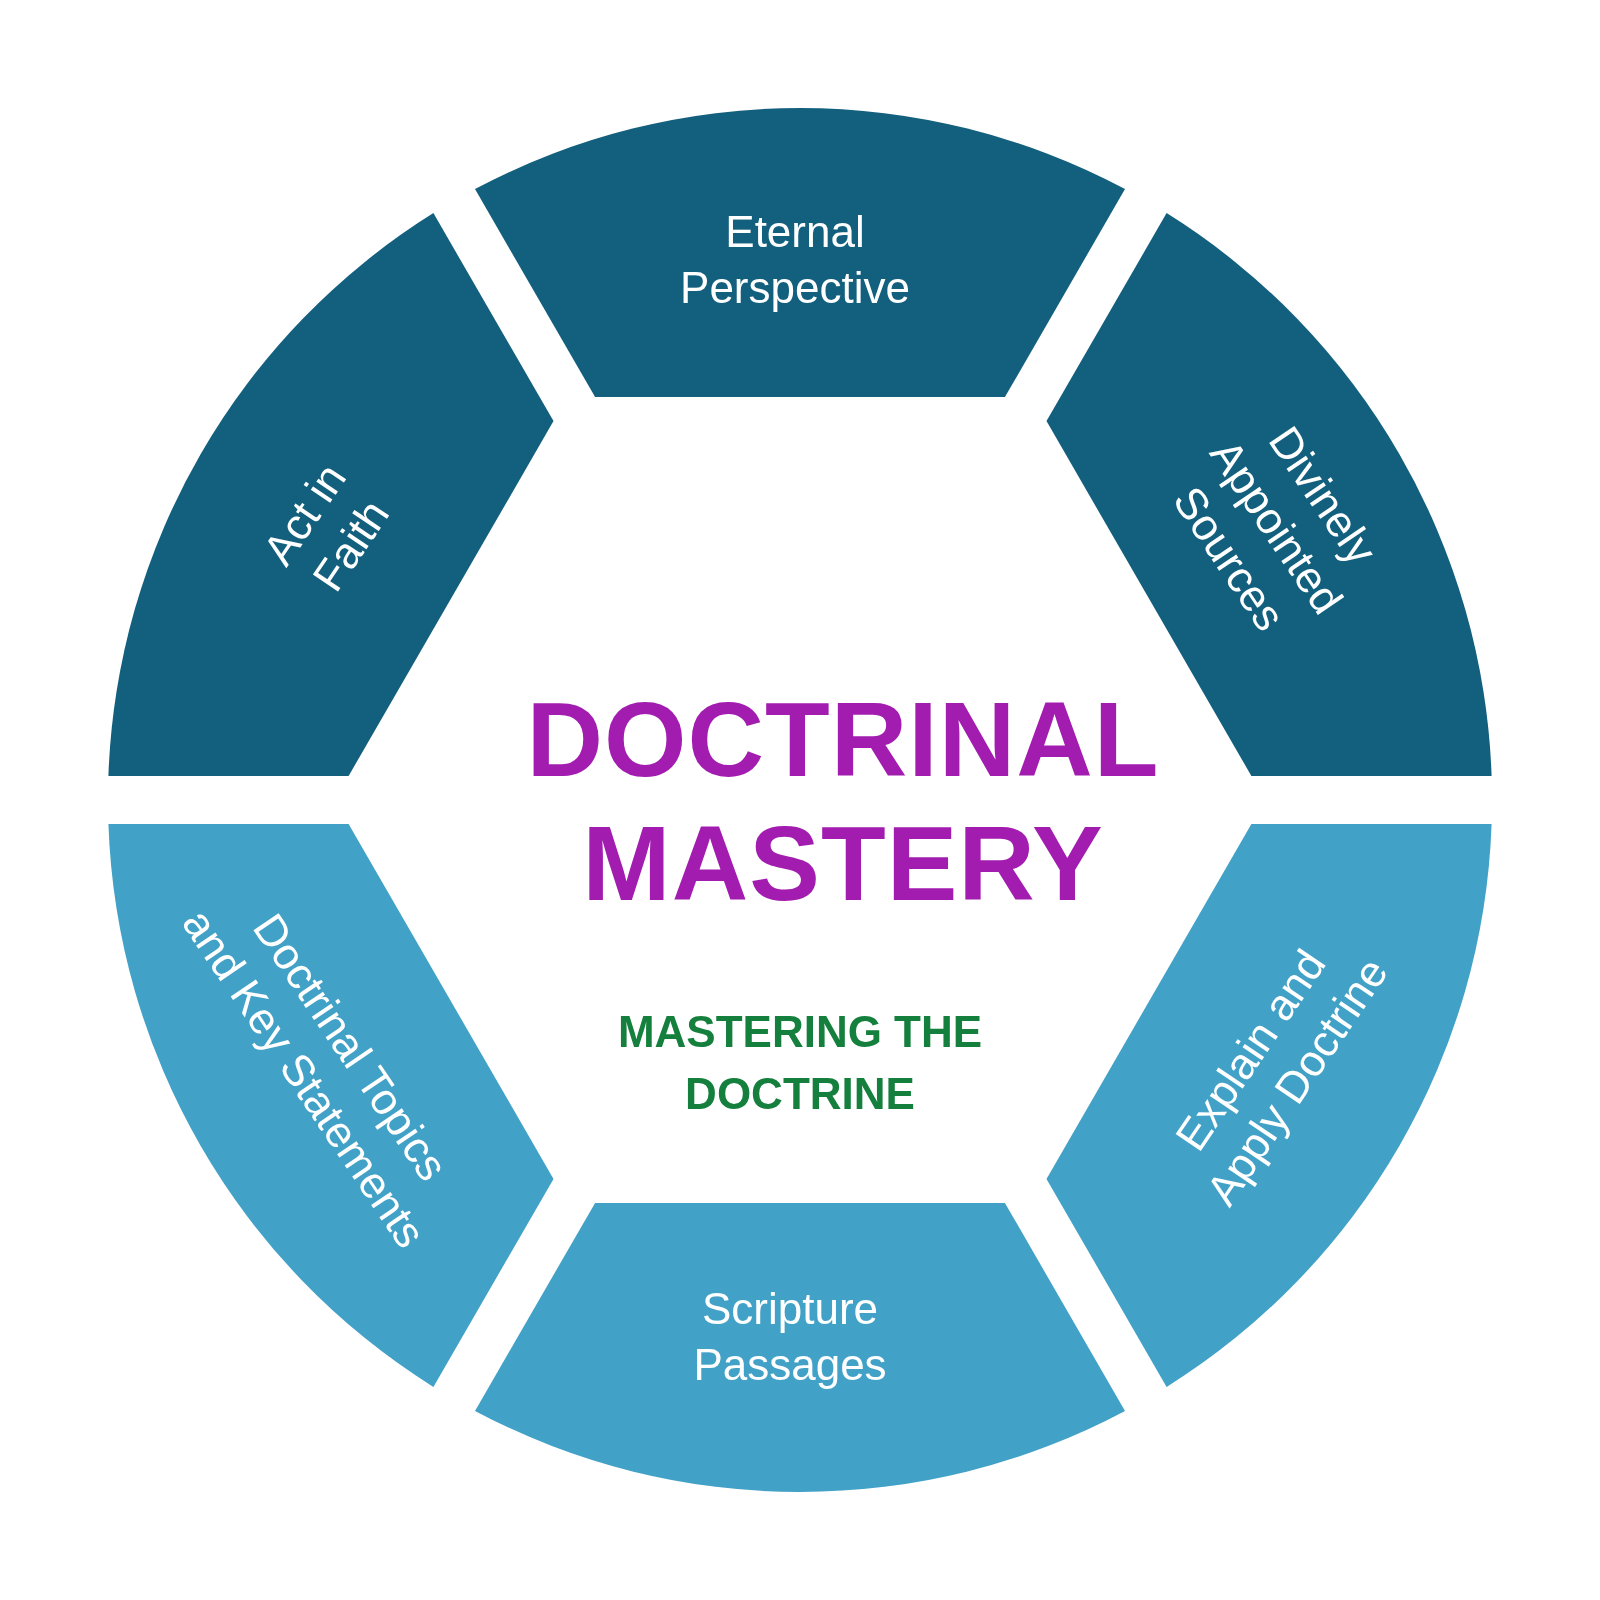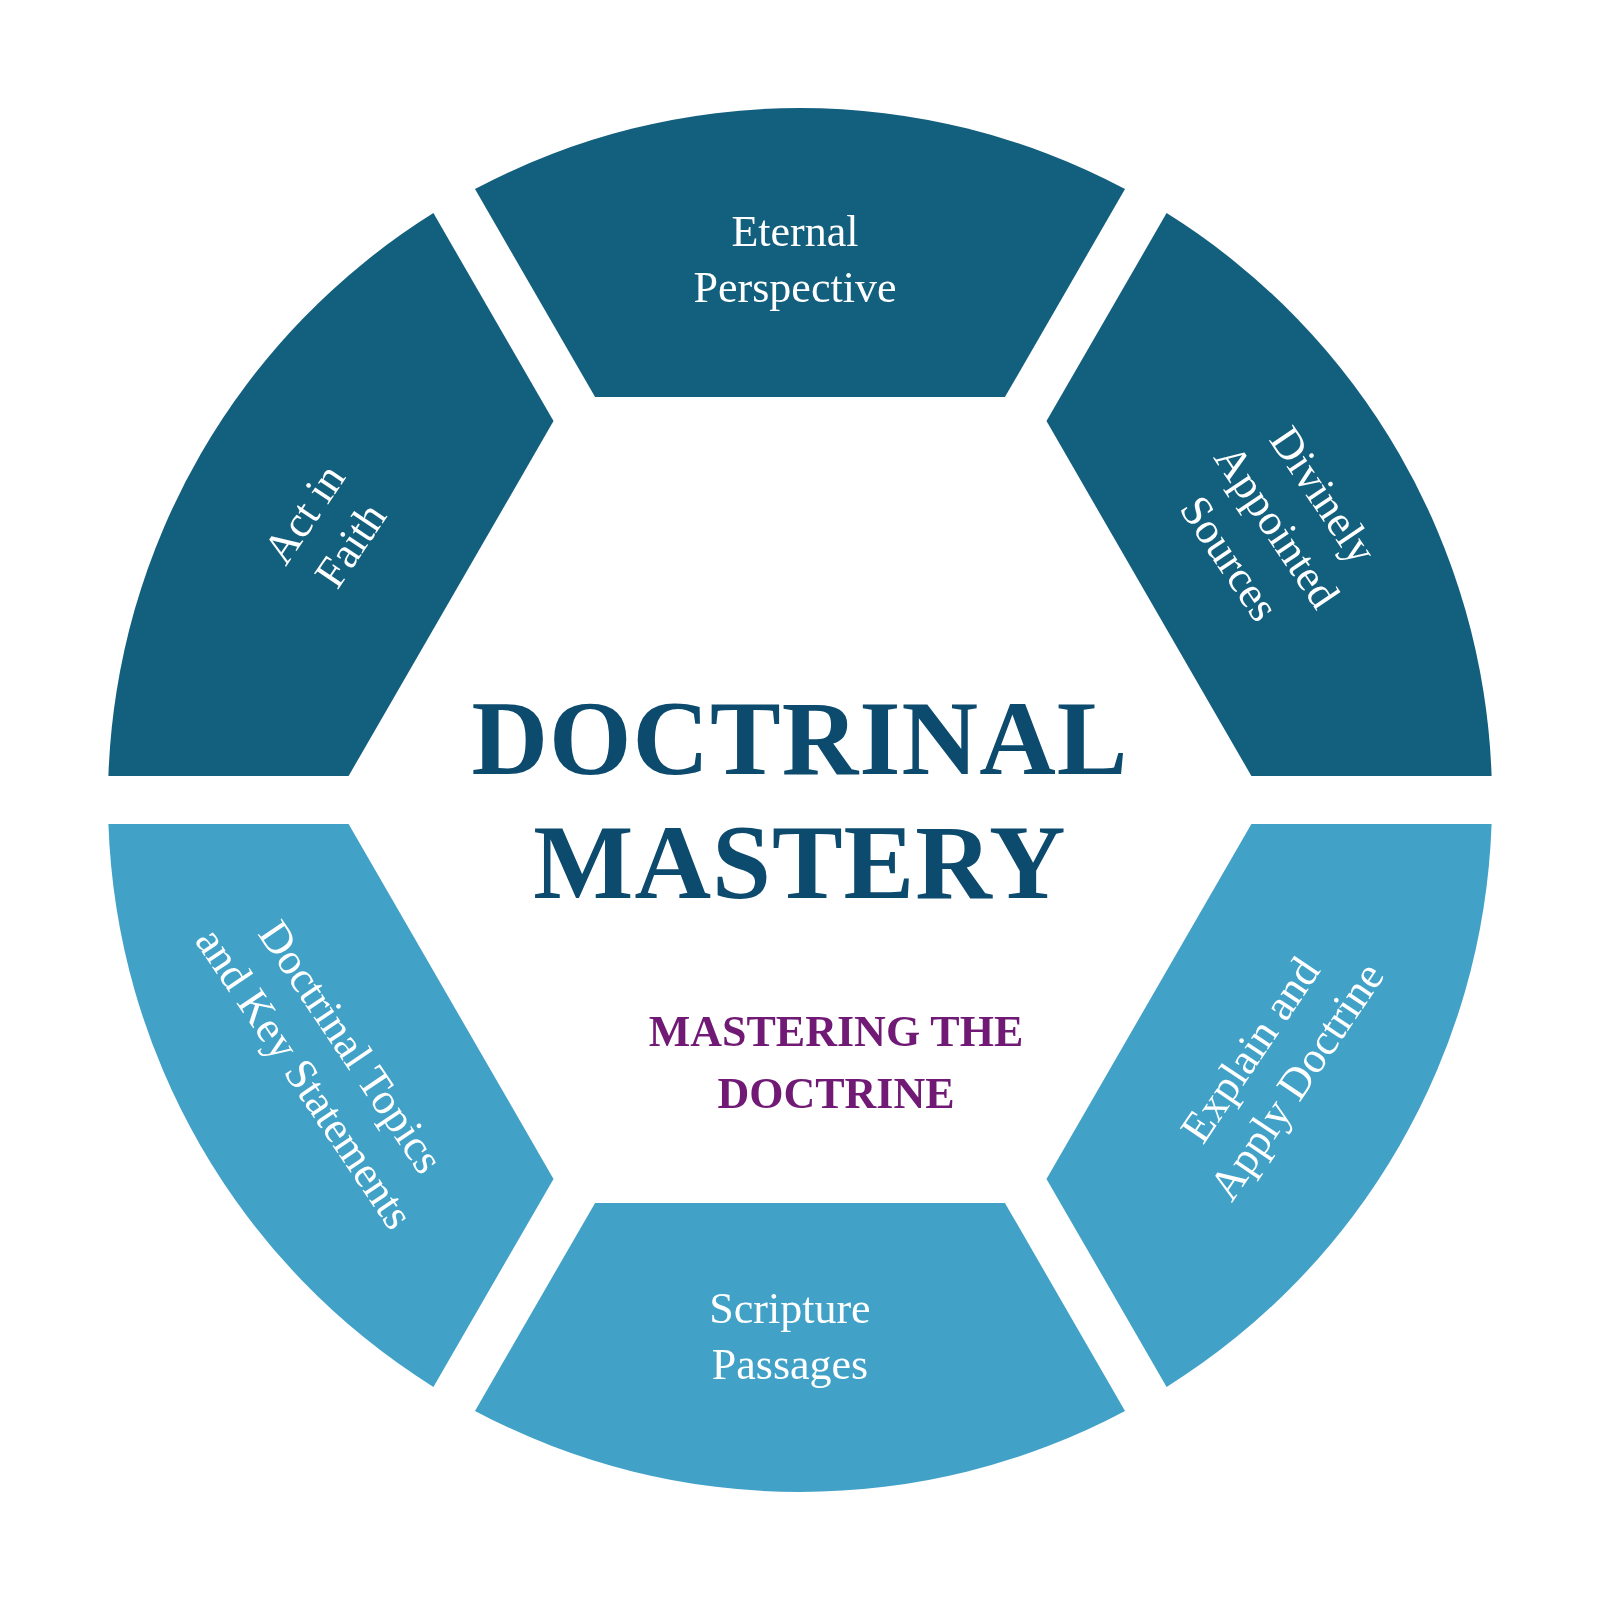--- a/index.html
+++ b/index.html
@@ -6,21 +6,21 @@
     margin: 0;
     padding: 0;
     background: #ffffff;
   }
   .canvas {
     position: relative;
     width: 1600px;
     height: 1600px;
     background: #ffffff;
     overflow: hidden;
-    font-family: Liberation Serif, serif;
+    font-family: Liberation Sans, sans-serif;
   }
   .ring-svg {
     position: absolute;
     left: 0;
     top: 0;
     width: 1600px;
     height: 1600px;
   }
   .label {
     position: absolute;
@@ -42,32 +42,32 @@
 
   .heading-acquiring {
     left: 800px; top: 543px;
     transform: translate(-50%,-50%);
     color: #135f7e;
     font-size: 44px;
     font-weight: 700;
     line-height: 1.38;
   }
   .diagram-title {
-    left: 800px; top: 801px;
+    left: 843px; top: 801px;
     transform: translate(-50%,-50%);
-    color: #0c4a6e;
+    color: #a21caf;
     font-size: 106px;
     font-weight: 700;
     line-height: 1.17;
     letter-spacing: 1px;
   }
   .heading-mastering {
-    left: 836px; top: 1063px;
+    left: 800px; top: 1063px;
     transform: translate(-50%,-50%);
-    color: #701a75;
+    color: #15803d;
     font-size: 44px;
     font-weight: 700;
     line-height: 1.4;
   }
 </style>
 </head>
 <body>
 
 <div class="canvas">
 

